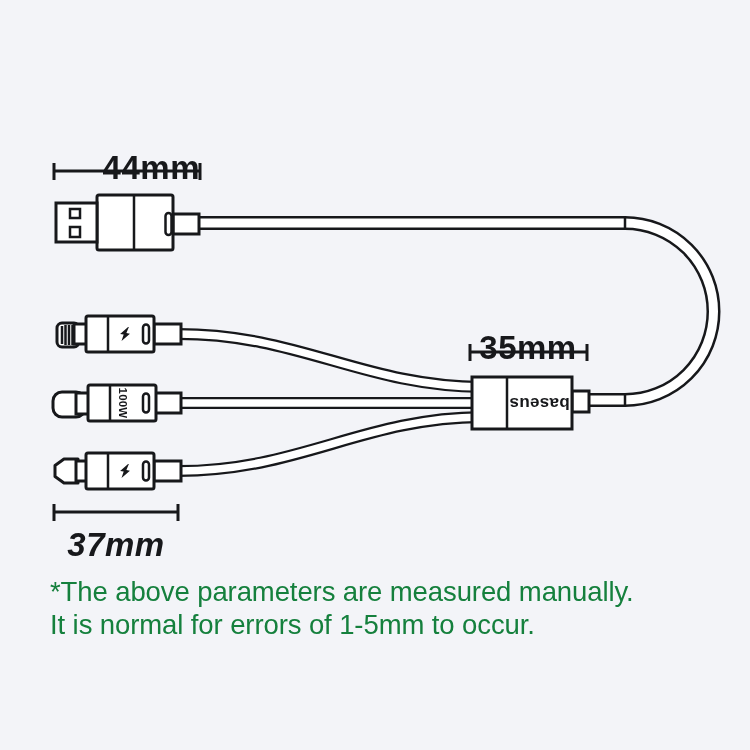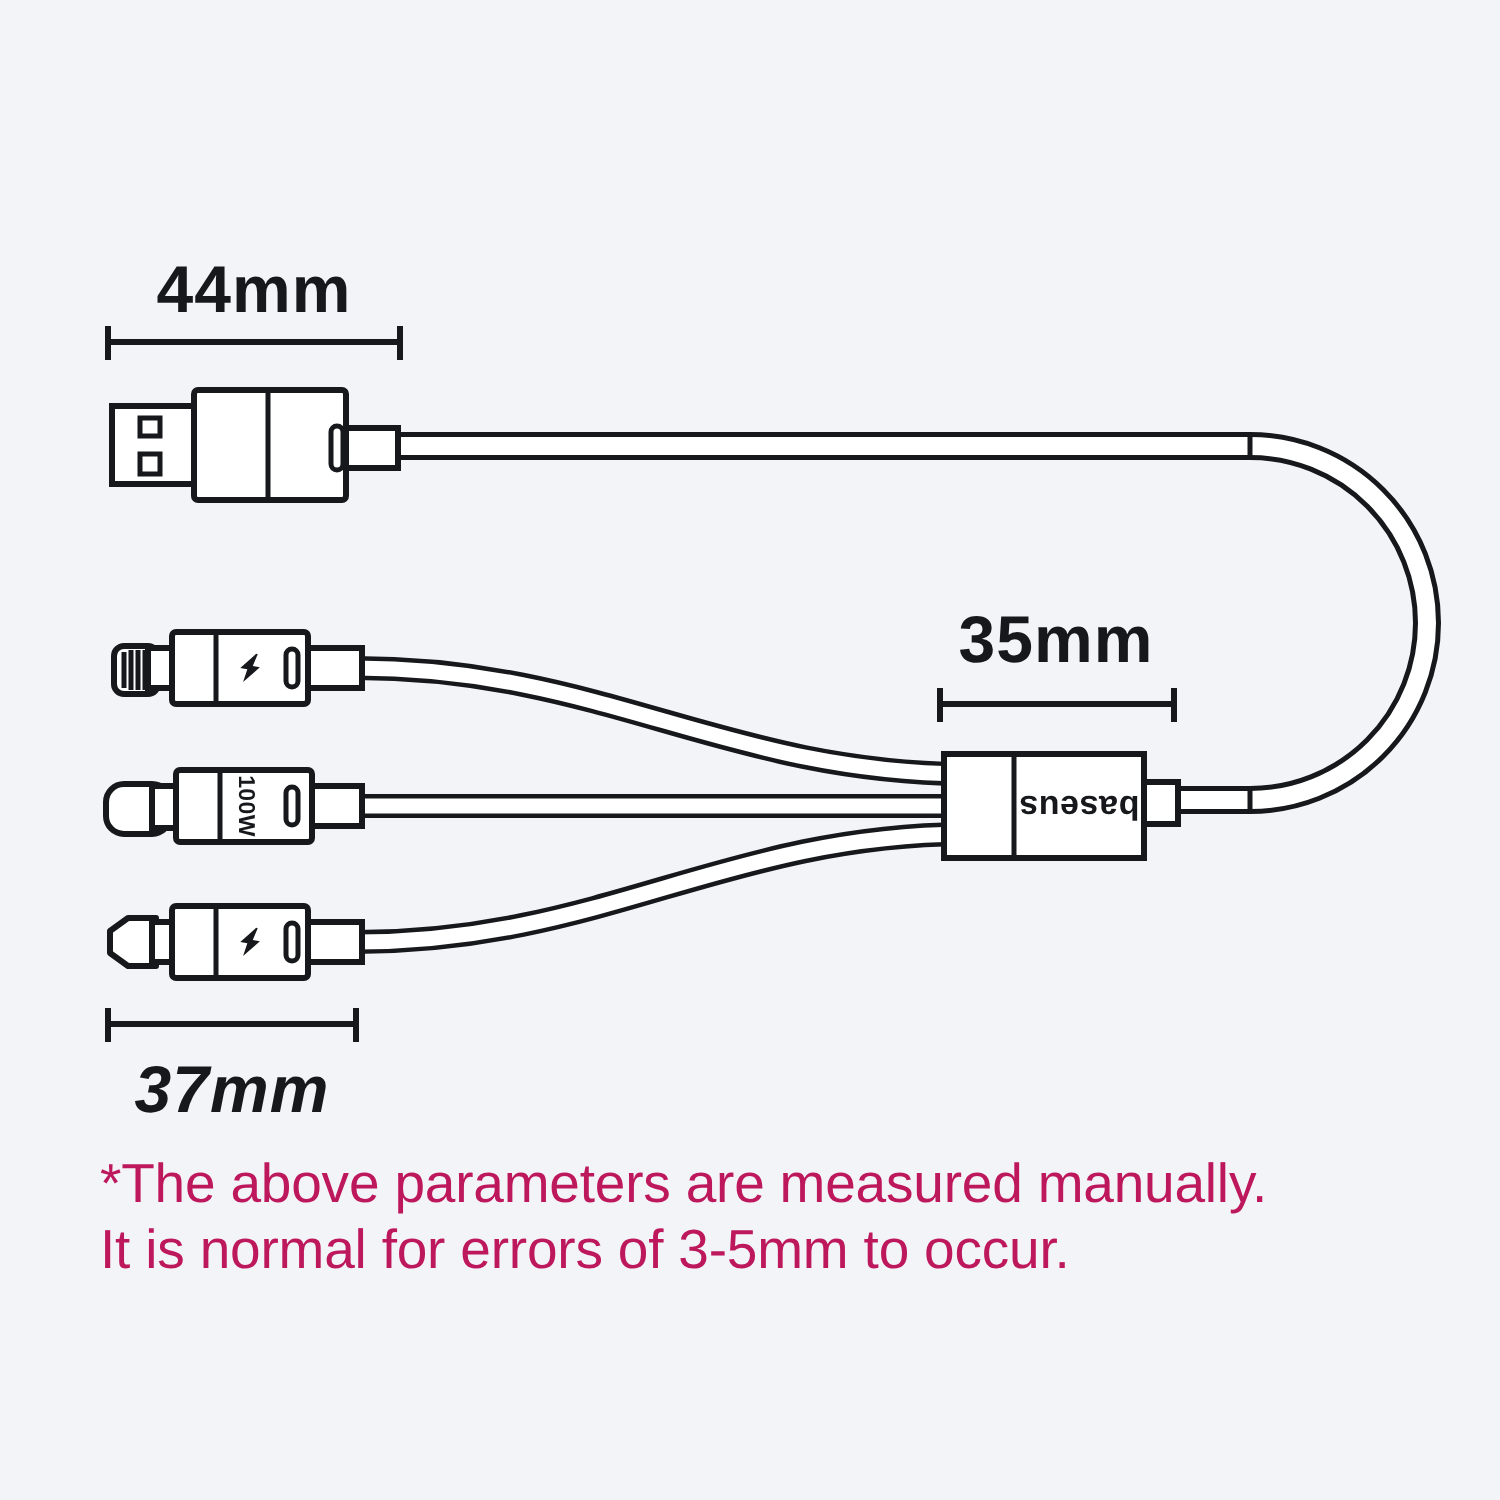--- a/index.html
+++ b/index.html
@@ -30,22 +30,22 @@
 
   .mlabel {
     position: absolute;
     font-weight: bold;
     font-size: 33px;
     line-height: 1;
     color: #17181b;
     text-align: center;
     letter-spacing: 0.5px;
   }
-  #label-44 { left: 54px;  top: 128px; width: 146px; }
-  #label-35 { left: 468px; top: 303px; width: 120px; text-align: center; }
+  #label-44 { left: 54px;  top: 151px; width: 146px; text-align: right; }
+  #label-35 { left: 468px; top: 331px; width: 120px; text-align: center; }
   #label-37 { left: 54px;  top: 528px; width: 124px; font-style: italic; }
 
   .brand-label {
     position: absolute;
     left: 507px; top: 377px; width: 65px; height: 52px;
     display: flex; align-items: center; justify-content: center;
     transform: rotate(180deg);
     font-weight: bold; font-size: 17px; letter-spacing: 0.3px;
     color: #17181b;
   }
@@ -55,21 +55,21 @@
     display: flex; align-items: center; justify-content: center;
     transform: rotate(90deg);
     font-weight: bold; font-size: 11.5px; letter-spacing: 0.2px;
     color: #17181b;
   }
   .disclaimer {
     position: absolute;
     left: 50px; top: 575px; width: 660px;
     font-size: 27.5px; line-height: 33px;
     letter-spacing: -0.1px;
-    color: #be185d;
+    color: #15803d;
   }
 </style>
 </head>
 <body>
 
 <div class="canvas">
 
   <svg class="lineart" width="750" height="750" viewBox="0 0 750 750">
 
     <g>
@@ -163,16 +163,16 @@
   <div class="mlabel" id="label-35">35mm</div>
 
   <div class="mlabel" id="label-37">37mm</div>
 
   <div class="brand-label">baseus</div>
 
   <div class="power-label">100W</div>
 
   <div class="disclaimer">
     <div>*The above parameters are measured manually.</div>
-    <div>It is normal for errors of 3-5mm to occur.</div>
+    <div>It is normal for errors of 1-5mm to occur.</div>
   </div>
 
 </div>
 
 </body></html>

